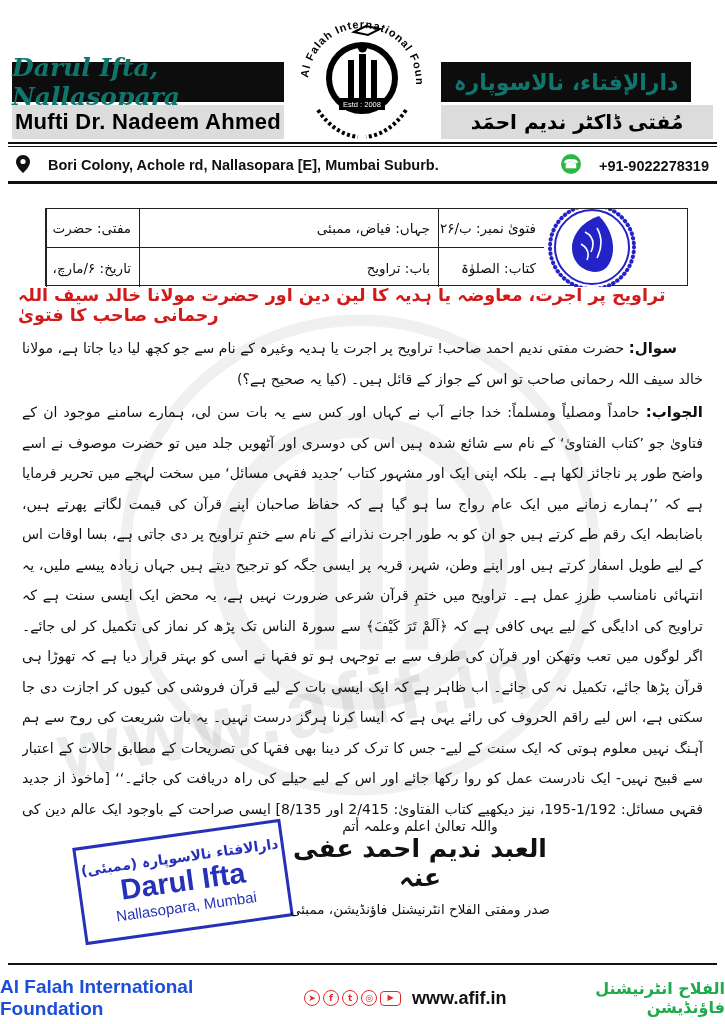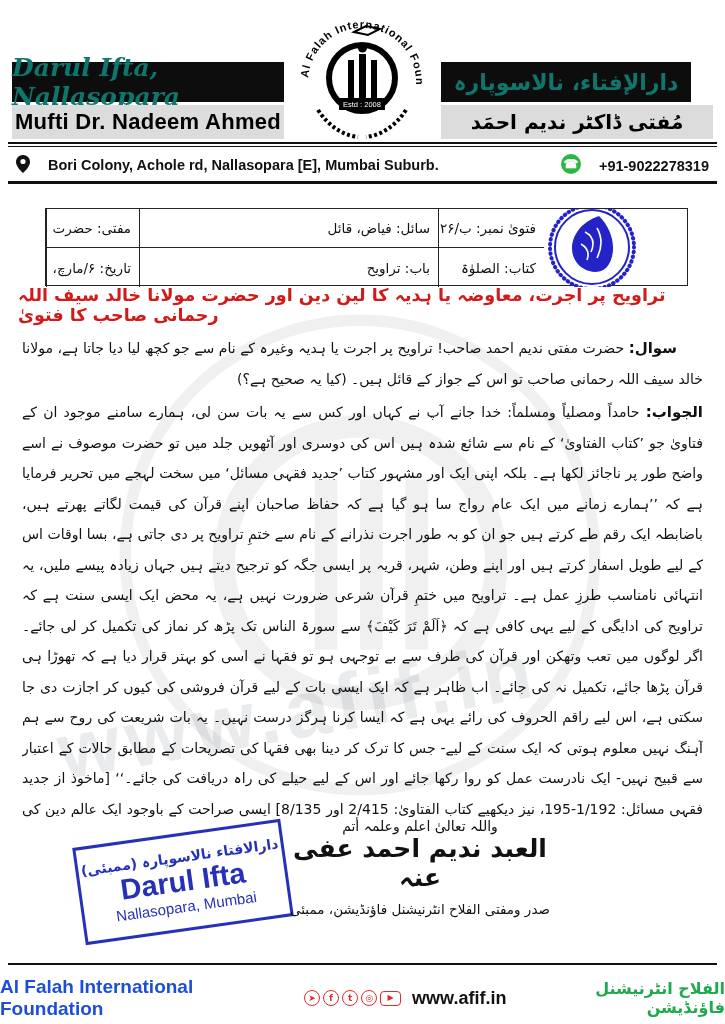--- a/index.html
+++ b/index.html
@@ -132,21 +132,21 @@
     <div class="addr-right">
       <span class="wa-icon">☎</span>
       <span>+91-9022278319</span>
     </div>
   </div>
 
   <div class="rule-thick"></div>
 
   <div class="info-table">
     <div class="cell row1">فتویٰ نمبر: ب/۲۶(۲۲)</div>
-    <div class="cell row1">سائل: فیاض، قائل</div>
+    <div class="cell row1">جہاں: فیاض، ممبئی</div>
     <div class="cell row1">مفتی: حضرت مفتی ندیم احمد صاحب دامت برکاتہم</div>
     <div class="cell seal-cell">
       <svg class="seal-svg" viewBox="0 0 90 90">
         <circle cx="45" cy="45" r="42" fill="#fff" stroke="#2323c8" stroke-width="4" stroke-dasharray="0.6 4.2" stroke-linecap="round"></circle>
         <circle cx="45" cy="45" r="37" fill="#fff" stroke="#2323c8" stroke-width="2"></circle>
         <path d="M52,14 C28,22 20,44 28,58 C36,72 56,74 62,62 C70,48 66,28 52,14 Z" fill="#2323c8"></path>
         <path d="M38,30 Q50,36 44,50 M50,26 Q58,40 50,56 M34,42 Q44,48 40,58" fill="none" stroke="#fff" stroke-width="1.6"></path>
       </svg>
     </div>
     <div class="cell">کتاب: الصلوٰۃ</div>

